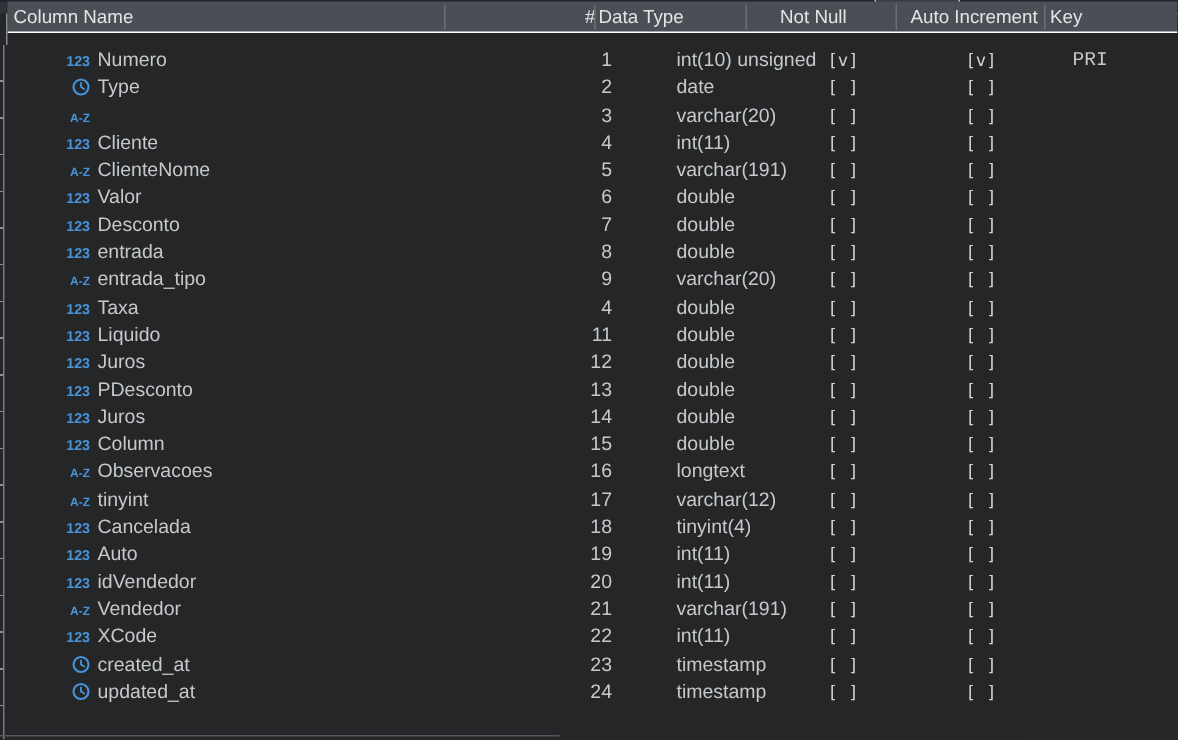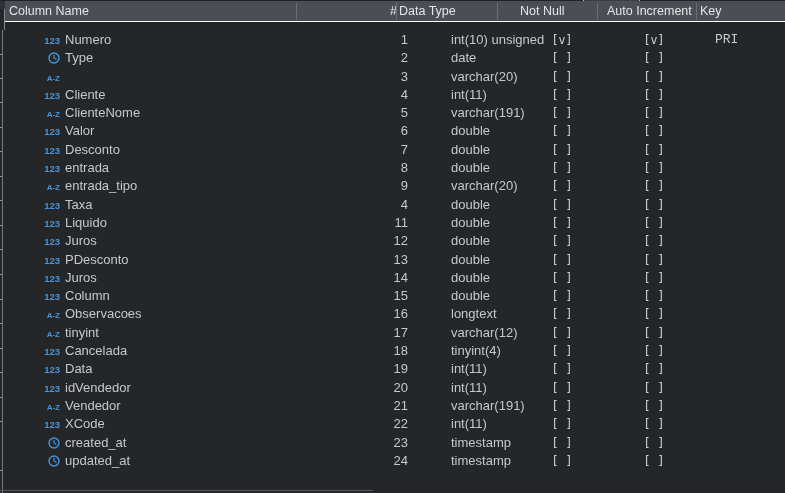--- a/index.html
+++ b/index.html
@@ -335,21 +335,21 @@
     <span class="cell cell-chk cell-autoinc">[ ]</span>
     <span class="cell cell-key"></span>
   </div>
 
   <div class="row">
     <span class="cell cell-icon">
       <span class="icon-num">123</span>
       
       
     </span>
-    <span class="cell cell-name">Data</span>
+    <span class="cell cell-name">Auto</span>
     <span class="cell cell-pos">19</span>
     <span class="cell cell-type">int(11)</span>
     <span class="cell cell-chk cell-notnull">[ ]</span>
     <span class="cell cell-chk cell-autoinc">[ ]</span>
     <span class="cell cell-key"></span>
   </div>
 
   <div class="row">
     <span class="cell cell-icon">
       <span class="icon-num">123</span>

